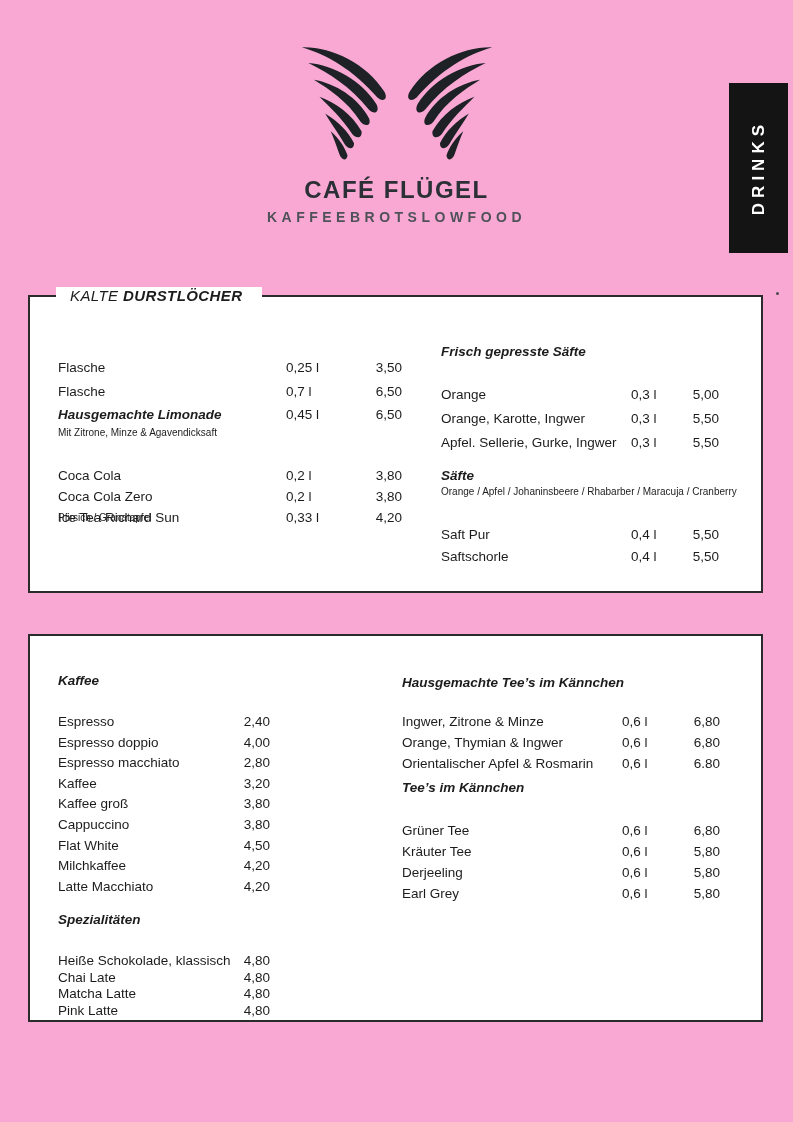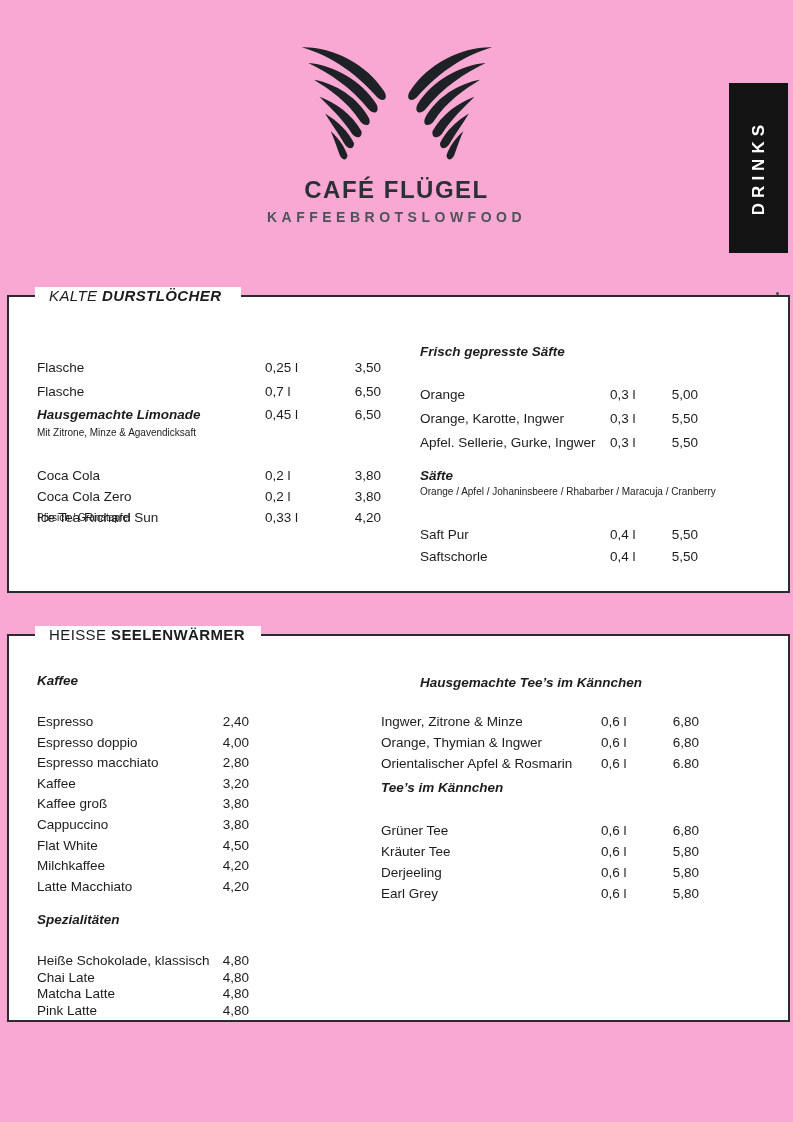--- a/index.html
+++ b/index.html
@@ -12,21 +12,21 @@
   .brand svg{display:block;margin:0 auto;}
   .brand-title{margin-top:6px;font-size:24px;font-weight:bold;letter-spacing:1.5px;color:#2b2f36;}
   .brand-sub{margin-top:5px;font-size:14px;font-weight:bold;letter-spacing:4.5px;color:#4e5258;}
   
   .drinks-tab{position:absolute;top:83px;left:729px;width:59px;height:170px;background:#141414;
     display:flex;align-items:center;justify-content:center;}
   .drinks-tab span{writing-mode:vertical-rl;transform:rotate(180deg);color:#ffffff;
     font-weight:bold;font-size:17px;letter-spacing:5px;}
   .artifact-dot{position:absolute;left:776px;top:292px;width:3px;height:3px;background:#4a4a4a;border-radius:50%;}
   
-  .box{position:absolute;left:7px;width:731px;border:2px solid #2b2b2b;background:#fff;padding-left:48px;}
+  .box{position:absolute;left:28px;width:731px;border:2px solid #2b2b2b;background:#fff;}
   .box1{top:295px;height:294px;}
   .box2{top:634px;height:384px;}
   .box-label{position:absolute;top:-10px;left:26px;background:#ffffff;padding:0 16px 0 14px;
     font-size:15px;letter-spacing:0.4px;white-space:nowrap;}
   .box1 .box-label{font-style:italic;padding-right:20px;}
   .box-label .t-light{font-weight:normal;}
   .box-label .t-bold{font-weight:bold;}
   
   .col{position:absolute;}
   .c-b1l{left:28px;top:47px;width:344px;}
@@ -58,21 +58,21 @@
   .c-b1r .g0 .hrow{margin-bottom:12px;}
   .c-b1r .g0 .row{height:24px;}
   .c-b1r .g1{margin-top:25px;}
   .c-b1r .g1 .gnote{margin-top:3px;margin-bottom:14px;}
   .c-b1r .g1 .row{height:22px;}
   .c-b2l .g0 .hrow{margin-bottom:10px;}
   .c-b2l .g0 .row{height:20.6px;justify-content:space-between;}
   .c-b2l .g1{margin-top:29px;}
   .c-b2l .g1 .hrow{margin-bottom:10px;}
   .c-b2l .g1 .row{height:16.4px;}
-  .c-b2r .g0 .hrow{margin-bottom:8px;margin-left:39px;}
+  .c-b2r .g0 .hrow{margin-bottom:8px;}
   .c-b2r .g0 .row{height:21px;}
   .c-b2r .g1{margin-top:19px;}
   .c-b2r .g1 .hrow{margin-bottom:12px;}
   .c-b2r .g1 .row{height:21px;}
   .inote{margin-top:-3px;}
   .gnote{white-space:nowrap;}
   
   .footer{position:absolute;top:1033px;left:0;width:100%;text-align:center;
     font-size:11px;font-weight:bold;color:#1c1c1c;}
 </style>
@@ -191,25 +191,20 @@
           <div class="row">
             <span class="name">Saftschorle</span>
             <span class="vol">0,4 l</span>
             <span class="price">5,50</span>
           </div>
         </div>
       </div>
   </div>
 
   <div class="box box2">
-    <div class="box-label">
-      <span class="t-light">HEISSE</span>
-      <span> </span>
-      <span class="t-bold">SEELENWÄRMER</span>
-    </div>
     <div class="col c-b2l">
         <div class="group g0">
           <div class="hrow">
             <span class="heading">Kaffee</span>
           </div>
           <div class="row">
             <span class="name">Espresso</span>
             <span class="price">2,40</span>
           </div>
           <div class="row">

